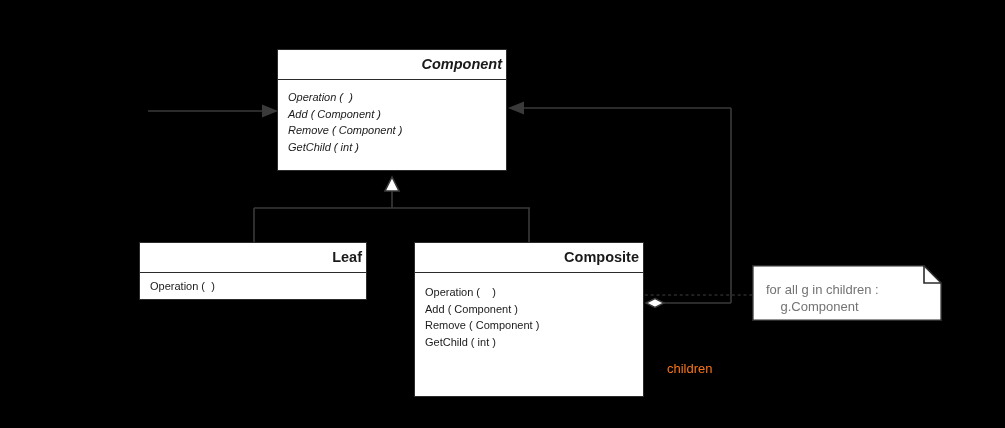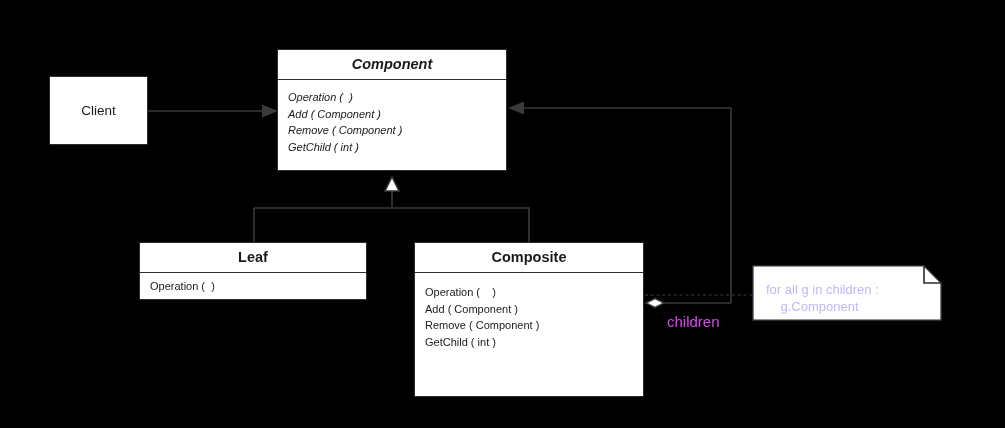--- a/index.html
+++ b/index.html
@@ -23,21 +23,21 @@
     height: 428px;
     pointer-events: none;
   }
   .uml-box {
     position: absolute;
     background: #ffffff;
     border: 1.6px solid #2b2b2b;
     box-sizing: border-box;
   }
   .uml-title {
-    text-align: center;
+    text-align: right;
     font-size: 14.5px;
     font-weight: bold;
     color: #1a1a1a;
     padding: 6px 4px 7px 4px;
     border-bottom: 1.6px solid #2b2b2b;
     box-sizing: border-box;
   }
   .uml-title.abstract {
     font-style: italic;
   }
@@ -61,32 +61,33 @@
     display: flex;
     align-items: center;
     justify-content: center;
     font-size: 13.5px;
     color: #1a1a1a;
   }
   .note {
     position: absolute;
     font-size: 13px;
     line-height: 17px;
-    color: #c4b5fd;
+    color: #737373;
   }
   .note-text {
     position: absolute;
     left: 14px;
     top: 16px;
     white-space: pre;
   }
   .assoc-label {
     position: absolute;
-    font-size: 15px;
-    color: #d946ef;
+    font-size: 13px;
+    color: #f97316;
+    margin-top: 48px;
   }
 </style>
 </head>
 <body>
 
 <div id="canvas">
 
   <svg class="layer" viewBox="0 0 1005 428">
     <defs></defs>
 
@@ -110,23 +111,20 @@
       <polygon points="508,108 524,101.5 524,114.5" fill="#3a3a3a"></polygon>
       <polygon points="646,303 655,298.5 664,303 655,307.5" fill="#ffffff" stroke="#3a3a3a" stroke-width="1.4" stroke-linejoin="miter"></polygon>
     </g>
 
     <g>
       <circle cx="512" cy="295" r="4.6" fill="#ffffff" stroke="#1a1a1a" stroke-width="1.6"></circle>
       <line x1="518" y1="295" x2="752" y2="295" stroke="#2b2b2b" stroke-width="1.7" stroke-dasharray="1.6 4.2" stroke-linecap="round"></line>
     </g>
   </svg>
 
-  <div class="plain-box" style="left:49px; top:76px; width:99px; height:69px;">
-    <span>Client</span>
-  </div>
 
   <div class="uml-box" style="left:277px; top:49px; width:230px; height:122px;">
     <div class="uml-title abstract">Component</div>
     <div class="uml-body abstract">
       <div class="op">Operation (  )</div>
       <div class="op">Add ( Component )</div>
       <div class="op">Remove ( Component )</div>
       <div class="op">GetChild ( int )</div>
     </div>
   </div>

